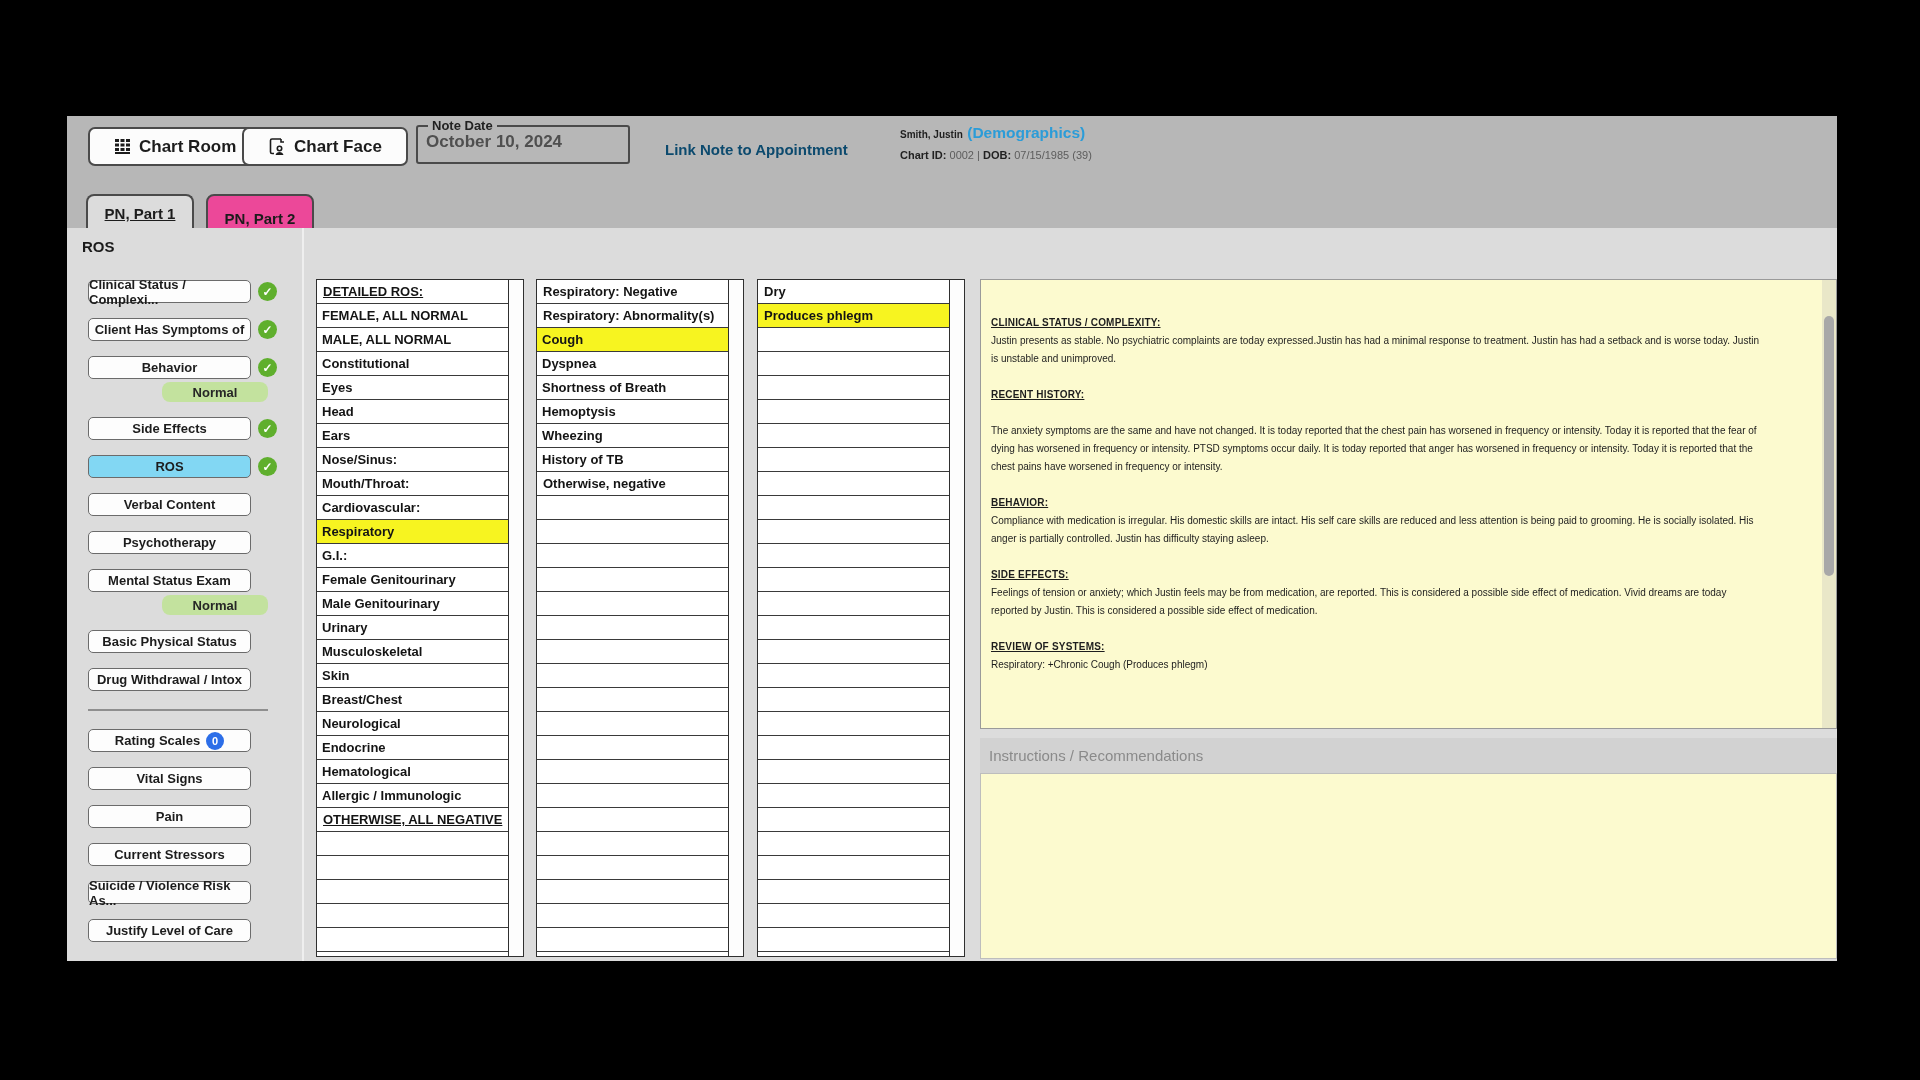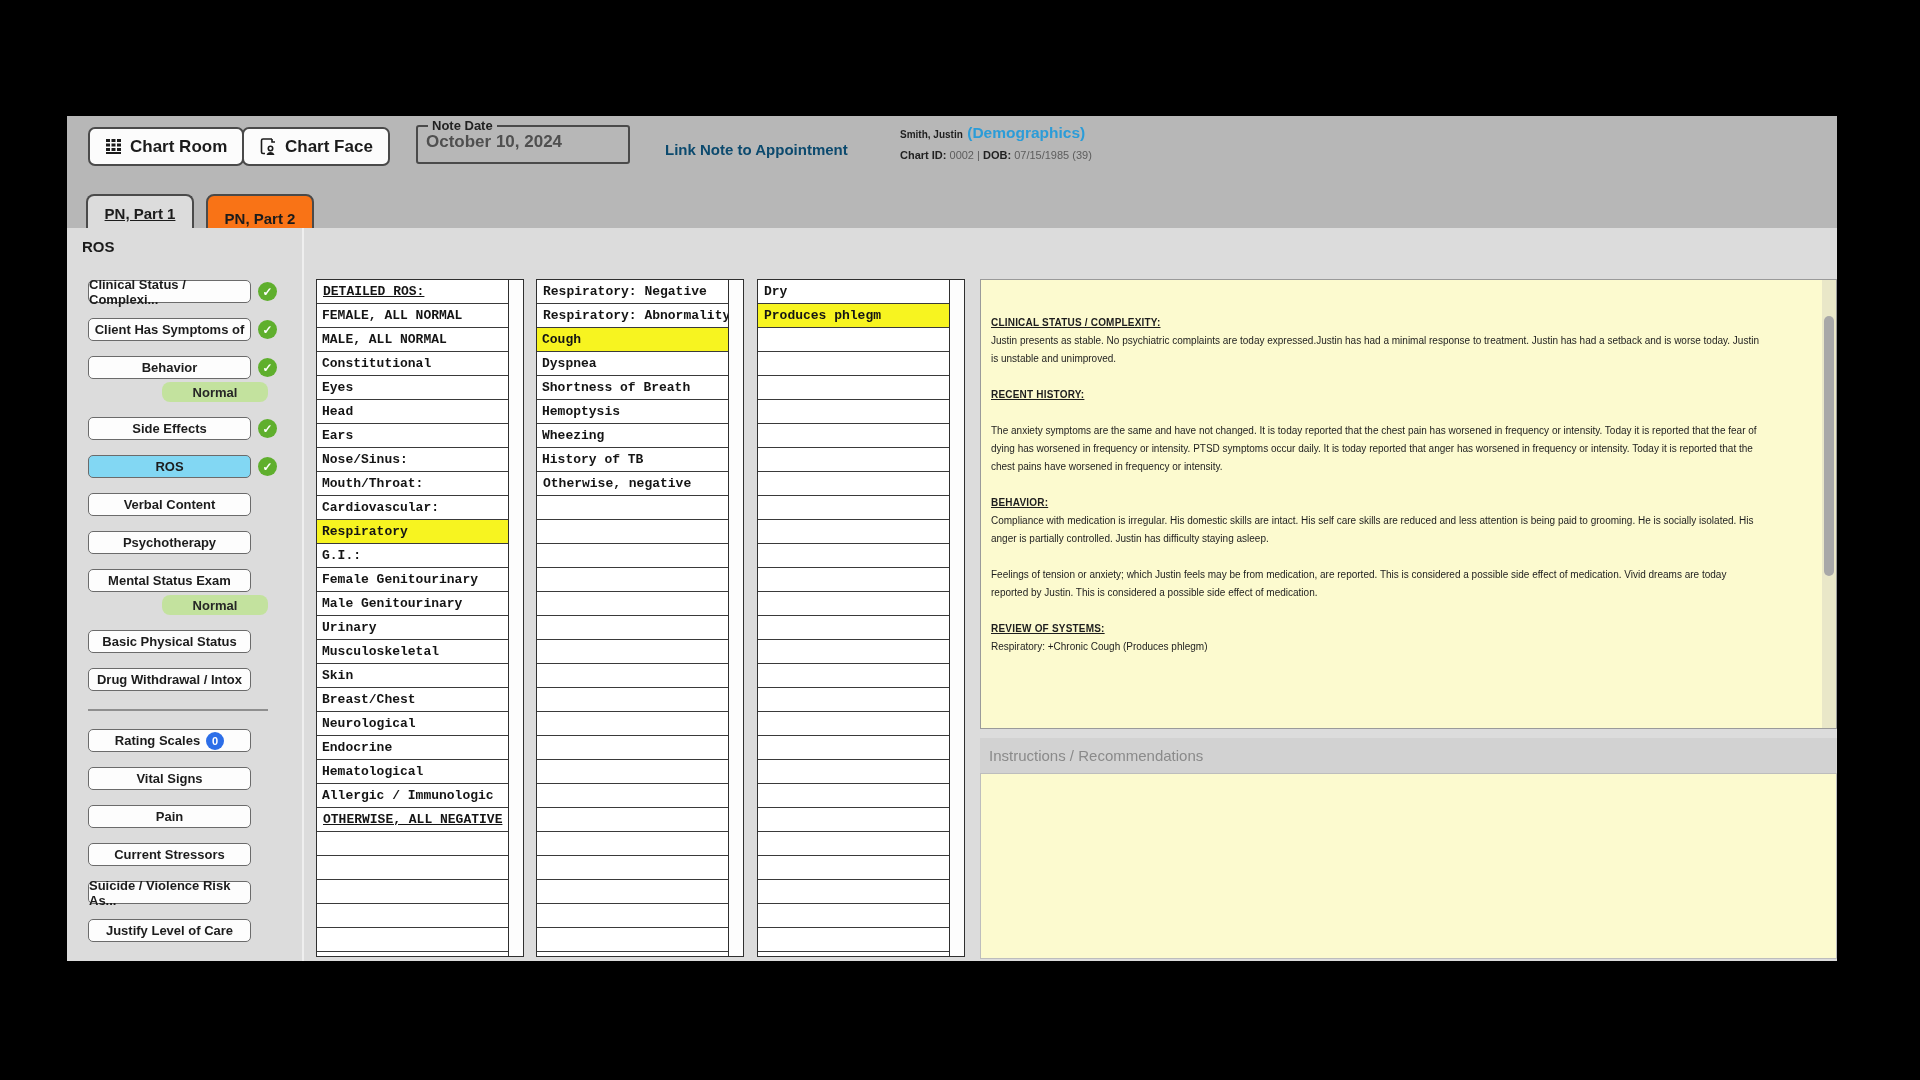--- a/index.html
+++ b/index.html
@@ -1,39 +1,39 @@
 <!DOCTYPE html>
 <html><head>
 <meta charset="utf-8">
 <style>
   html,body{margin:0;padding:0;background:#000;width:1920px;height:1080px;overflow:hidden;
     font-family:"Liberation Sans",sans-serif;}
   .window{position:absolute;left:67px;top:116px;width:1770px;height:845px;background:#dcdcdc;}
   
   .topbar{position:absolute;top:0;left:0;right:0;height:74px;background:#b7b7b7;}
   .tb-btn{position:absolute;top:11px;height:39px;background:#fcfcfc;border:2px solid #4a4a4a;
-    border-radius:7px;display:flex;align-items:center;gap:8px;padding:0 15px;box-sizing:border-box;
+    border-radius:7px;display:flex;align-items:center;gap:8px;padding:0 24px;box-sizing:border-box;
     font-size:17px;font-weight:700;color:#1c1c1c;cursor:pointer;}
   .tb-btn svg{display:block;}
   #chartRoomBtn{left:21px;}
   #chartFaceBtn{left:175px;}
   .notedate{position:absolute;left:349px;top:2px;width:214px;height:46px;border:2px solid #4a4a4a;
     border-radius:3px;margin:0;padding:0 0 0 8px;box-sizing:border-box;background:transparent;}
   .notedate legend{font-size:13px;font-weight:700;color:#222;padding:0 4px;margin-left:2px;}
   .notedate .nd-value{font-size:17px;color:#4f4f4f;font-weight:600;margin-top:-1px;}
   .applink{position:absolute;left:598px;top:25px;font-size:15px;font-weight:600;color:#0c4a6e;cursor:pointer;}
   .patient{position:absolute;left:833px;top:6px;line-height:21px;}
   .p-name{font-size:10px;font-weight:700;color:#1f1f1f;}
   .p-demo{font-size:15.5px;font-weight:600;color:#2b9cd8;cursor:pointer;}
   .p-meta{font-size:11px;color:#5c5c5c;}
   .p-meta b{color:#222;}
   
   .tabrow{position:absolute;top:74px;left:0;right:0;height:38px;background:#b7b7b7;}
   .tab{position:absolute;top:4px;height:48px;box-sizing:border-box;border:2px solid #4a4a4a;
-    border-radius:8px 8px 0 0;background:#f97316;display:flex;align-items:center;justify-content:center;
+    border-radius:8px 8px 0 0;background:#ec4899;display:flex;align-items:center;justify-content:center;
     font-size:15px;font-weight:700;color:#1c1c1c;cursor:pointer;}
   .tab.active{background:#dcdcdc;border-bottom:none;height:36px;text-decoration:underline;}
   .tab:nth-child(1){left:19px;width:108px;}
   .tab:nth-child(2){left:139px;width:108px;}
   
   .content{position:absolute;top:112px;left:0;right:0;bottom:0;background:#dcdcdc;}
   .section-label{position:absolute;left:15px;top:10px;font-size:15px;font-weight:700;color:#1b1b1b;}
   .vsep{position:absolute;left:235px;top:0;bottom:0;width:2px;background:#efefef;}
   
   .sidebar{position:absolute;left:21px;top:52px;width:206px;display:flex;flex-direction:column;gap:15px;}
@@ -46,21 +46,21 @@
     font-weight:700;display:flex;align-items:center;justify-content:center;flex:0 0 auto;}
   .sb-badge{display:inline-flex;width:18px;height:18px;border-radius:50%;background:#2c6ee8;color:#fff;
     font-size:11px;font-weight:700;align-items:center;justify-content:center;margin-left:6px;}
   .sb-pill{align-self:flex-end;margin-right:26px;margin-top:-12px;width:106px;height:20px;
     background:#c3e29e;border-radius:8px;display:flex;align-items:center;justify-content:center;
     font-size:13px;font-weight:600;color:#262626;}
   .sb-divider{width:180px;height:2px;background:#8f8f8f;margin:3px 0;}
   
   .list-col{position:absolute;top:51px;width:208px;height:678px;background:#fff;
     border:1.5px solid #2f2f2f;box-sizing:border-box;}
-  .list-col .rows{position:absolute;left:0;top:0;bottom:0;right:14px;font-family:Liberation Mono, monospace;}
+  .list-col .rows{position:absolute;left:0;top:0;bottom:0;right:14px;}
   .scrollstrip{position:absolute;right:0;top:0;bottom:0;width:14px;background:#fdfdfd;
     border-left:1.5px solid #2f2f2f;cursor:pointer;}
   .lrow{height:24px;box-sizing:border-box;border-bottom:1px solid #3a3a3a;display:flex;align-items:center;
     padding-left:6px;font-size:13px;font-weight:700;color:#141414;white-space:nowrap;overflow:hidden;}
   .lrow.indent{padding-left:5px;}
   .lrow.header{text-decoration:underline;}
   .lrow.hl{background:#f7f420;}
   #col1{left:249px;} #col2{left:469px;} #col3{left:690px;}
   
   .note-panel{position:absolute;left:913px;top:51px;width:857px;height:450px;background:#fcfacf;
@@ -344,20 +344,21 @@
           <div class="note-sec">
             <div class="note-h">RECENT HISTORY:</div>
             <div class="note-blank"></div>
             <div class="note-body">The anxiety symptoms are the same and have not changed. It is today reported that the chest pain has worsened in frequency or intensity. Today it is reported that the fear of dying has worsened in frequency or intensity. PTSD symptoms occur daily. It is today reported that anger has worsened in frequency or intensity. Today it is reported that the chest pains have worsened in frequency or intensity.</div>
           </div>
           <div class="note-sec">
             <div class="note-h">BEHAVIOR:</div>
             <div class="note-body">Compliance with medication is irregular. His domestic skills are intact. His self care skills are reduced and less attention is being paid to grooming. He is socially isolated. His anger is partially controlled. Justin has difficulty staying asleep.</div>
           </div>
           <div class="note-sec">
+            <div class="note-h">SIDE EFFECTS:</div>
             <div class="note-body">Feelings of tension or anxiety; which Justin feels may be from medication, are reported. This is considered a possible side effect of medication. Vivid dreams are today reported by Justin.  This is considered a possible side effect of medication.</div>
           </div>
           <div class="note-sec">
             <div class="note-h">REVIEW OF SYSTEMS:</div>
             <div class="note-body">Respiratory: +Chronic Cough (Produces phlegm)</div>
           </div>
         </div>
       <div class="note-scroll">
         <div class="note-thumb"></div>
       </div>

